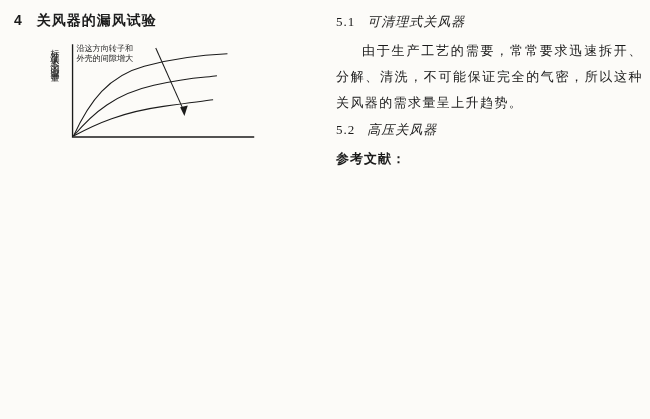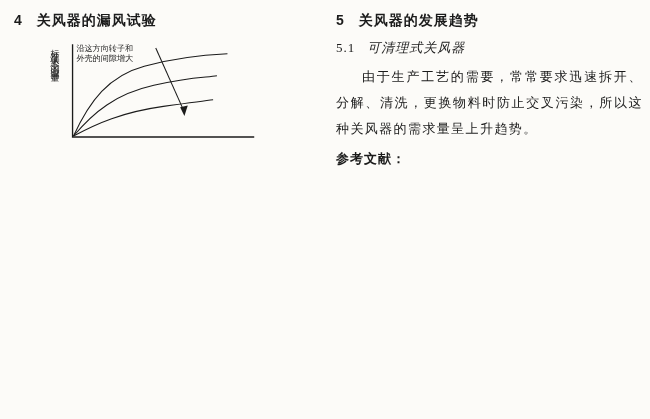--- a/index.html
+++ b/index.html
@@ -84,23 +84,23 @@
 
           <text x="14" y="10" font-size="8.5" fill="#1b1b1b">沿这方向转子和</text>
           <text x="14" y="21" font-size="8.5" fill="#1b1b1b">外壳的间隙增大</text>
         </svg>
       </div>
 
     </figure>
   </div>
 
   <div class="col col-right">
-    <h2 class="sec-head"><span class="sec-num">5</span><span>关风器的发展趋势</span></h2>
 
     <h3 class="sub-head"><span class="sub-num">5.1</span><span>可清理式关风器</span></h3>
-    <p class="body-par indent">由于生产工艺的需要，常常要求迅速拆开、分解、清洗，更换物料时防止交叉污染，所以这种关风器的需求量呈上升趋势。</p>
+    <p class="body-par indent">由于生产工艺的需要，常常要求迅速拆开、分解、清洗，不可能保证完全的气密，所以这种关风器的需求量呈上升趋势。</p>
 
+    <h3 class="sub-head"><span class="sub-num">5.2</span><span>高压关风器</span></h3>
 
     <h4 class="refs-head">参考文献：</h4>
 
   </div>
 
 </div>
 
 </body></html>

